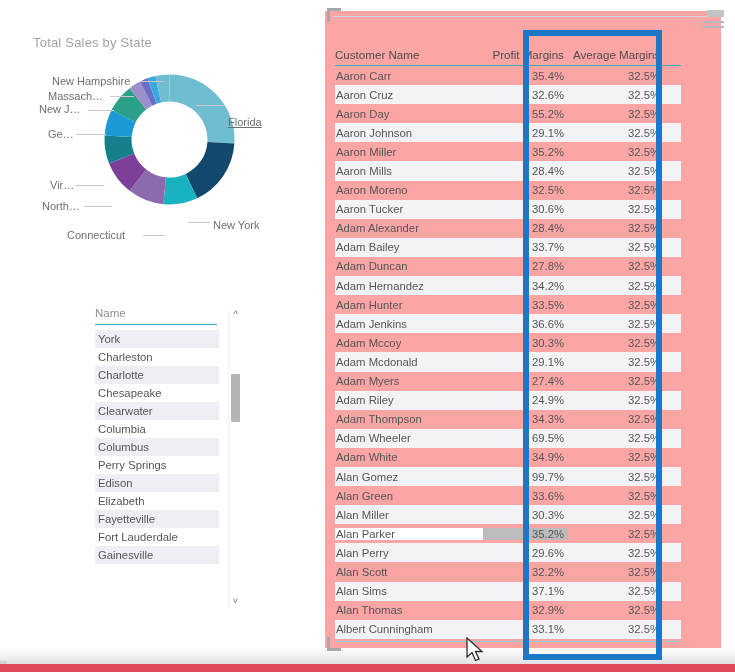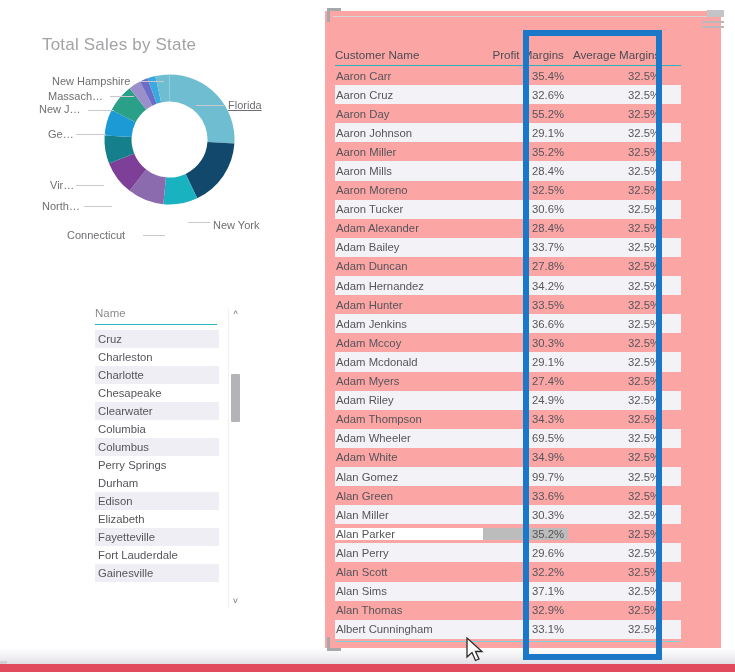--- a/index.html
+++ b/index.html
@@ -33,23 +33,23 @@
 
   
   #donut-visual {
     position: absolute;
     left: 0; top: 0;
     width: 318px;
     height: 280px;
   }
   #donut-title {
     position: absolute;
-    left: 42px;
+    left: 33px;
     top: 35px;
-    font-size: 17px;
+    font-size: 13px;
     color: #a3a3a6;
     letter-spacing: .2px;
     white-space: nowrap;
   }
   #donut-wrap {
     position: absolute;
     left: 103px;
     top: 73px;
     width: 133px;
     height: 133px;
@@ -333,21 +333,21 @@
               <path d="M 1.6282626521623484 62.41861623059463 A 65 65 0 0 1 8.584575927756099 36.99061751692944 L 32.641752080842025 49.24836100989721 A 38 38 0 0 0 28.57498431972568 64.11396025788609 Z" fill="#1c9ad6"></path>
               <path d="M 8.584575927756099 36.99061751692944 A 65 65 0 0 1 26.661041512556572 15.139924195580086 L 43.20953196118692 36.47410952972375 A 38 38 0 0 0 32.641752080842025 49.24836100989721 Z" fill="#2ba089"></path>
               <path d="M 26.661041512556572 15.139924195580086 A 65 65 0 0 1 36.990617516929504 8.584575927756063 L 49.24836100989725 32.64175208084201 A 38 38 0 0 0 43.20953196118692 36.47410952972375 Z" fill="#9b8fcb"></path>
               <path d="M 36.990617516929504 8.584575927756063 A 65 65 0 0 1 44.482035184056116 5.342750017975327 L 53.62795903067896 30.746530779739423 A 38 38 0 0 0 49.24836100989725 32.64175208084201 Z" fill="#6d6dc6"></path>
               <path d="M 44.482035184056116 5.342750017975327 A 65 65 0 0 1 52.32068930922475 3.065410473981416 L 58.21055682693139 29.4151630463276 A 38 38 0 0 0 53.62795903067896 30.746530779739423 Z" fill="#3aa9e0"></path>
               <path d="M 52.32068930922475 3.065410473981416 A 65 65 0 0 1 66.50000000000004 1.5 L 66.50000000000003 28.5 A 38 38 0 0 0 58.21055682693139 29.4151630463276 Z" fill="#6fbdd1"></path>
             </g>
         </svg>
       </div>
 
-      <div class="donut-label" style="left:228px; top:99px;text-decoration:underline;">Florida</div>
+      <div class="donut-label" style="left:228px; top:116px;text-decoration:underline;">Florida</div>
       <div class="leader" style="left:196px; top:105px; width:28px;"></div>
 
       <div class="donut-label" style="left:213px; top:219px;">New York</div>
       <div class="leader" style="left:188px; top:222px; width:22px;"></div>
 
       <div class="donut-label" style="left:52px; top:75px;">New Hampshire</div>
       <div class="leader" style="left:140px; top:81px; width:24px;"></div>
 
       <div class="donut-label" style="left:48px; top:90px;">Massach…</div>
       <div class="leader" style="left:110px; top:96px; width:24px;"></div>
@@ -364,29 +364,28 @@
       <div class="donut-label" style="left:42px; top:200px;">North…</div>
       <div class="leader" style="left:84px; top:206px; width:28px;"></div>
 
       <div class="donut-label" style="left:67px; top:229px;">Connecticut</div>
       <div class="leader" style="left:143px; top:235px; width:22px;"></div>
     </div>
 
     <div id="slicer">
       <div id="slicer-header">Name</div>
       <div id="slicer-list">
-          <div class="slicer-item alt">Cruz</div>
+          <div class="slicer-item alt">York</div>
           <div class="slicer-item">Charleston</div>
           <div class="slicer-item alt">Charlotte</div>
           <div class="slicer-item">Chesapeake</div>
           <div class="slicer-item alt">Clearwater</div>
           <div class="slicer-item">Columbia</div>
           <div class="slicer-item alt">Columbus</div>
           <div class="slicer-item">Perry Springs</div>
-          <div class="slicer-item">Durham</div>
           <div class="slicer-item alt">Edison</div>
           <div class="slicer-item">Elizabeth</div>
           <div class="slicer-item alt">Fayetteville</div>
           <div class="slicer-item">Fort Lauderdale</div>
           <div class="slicer-item alt">Gainesville</div>
         </div>
 
       <div id="slicer-scroll">
         <div class="sb-arrow" id="sb-up">^</div>
         <div id="sb-thumb"></div>

